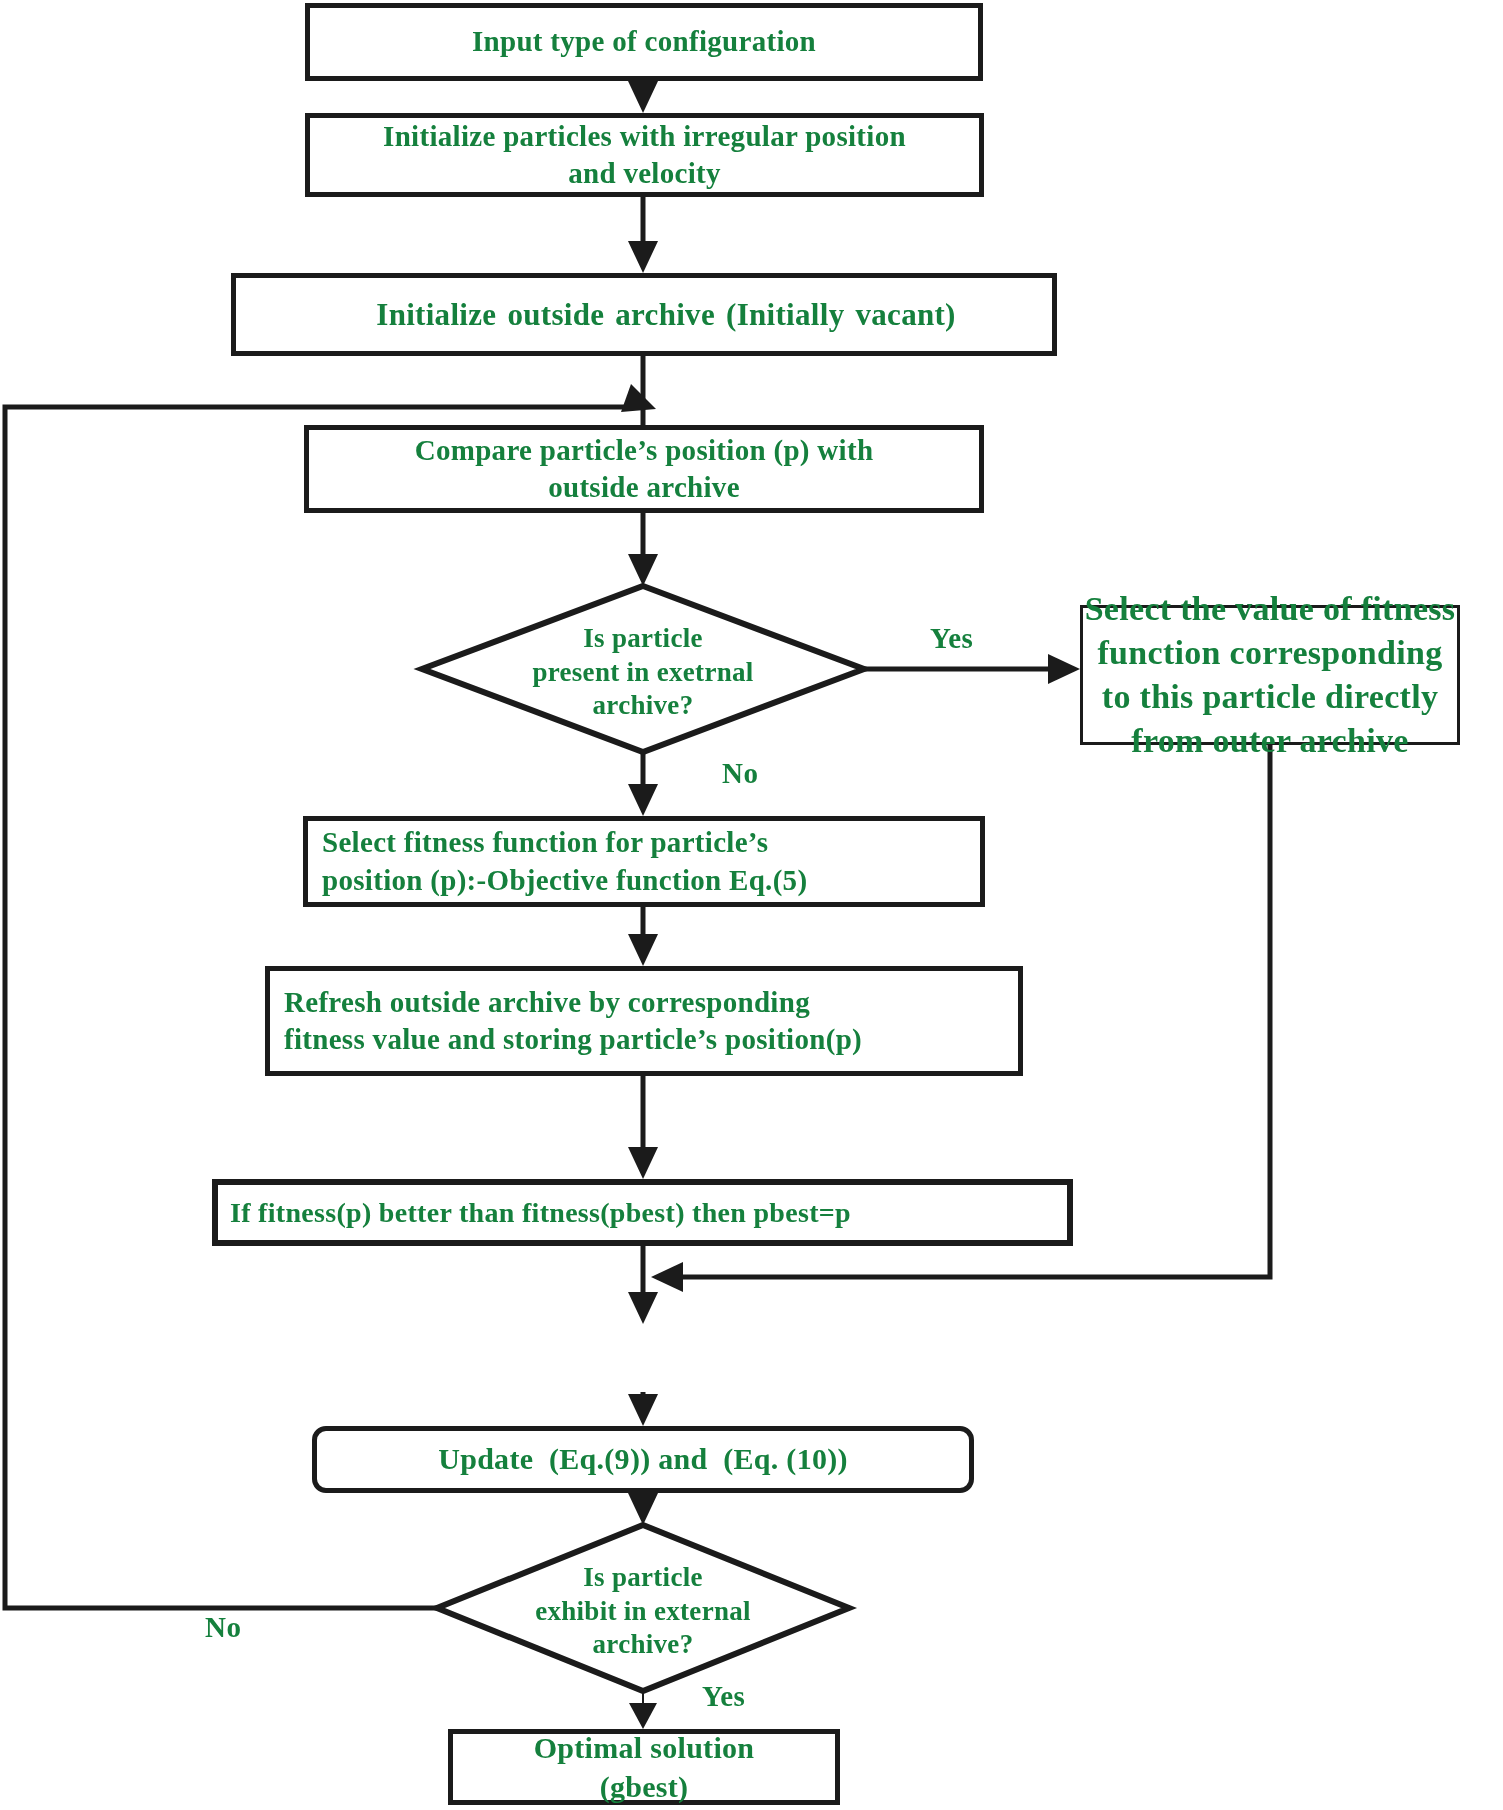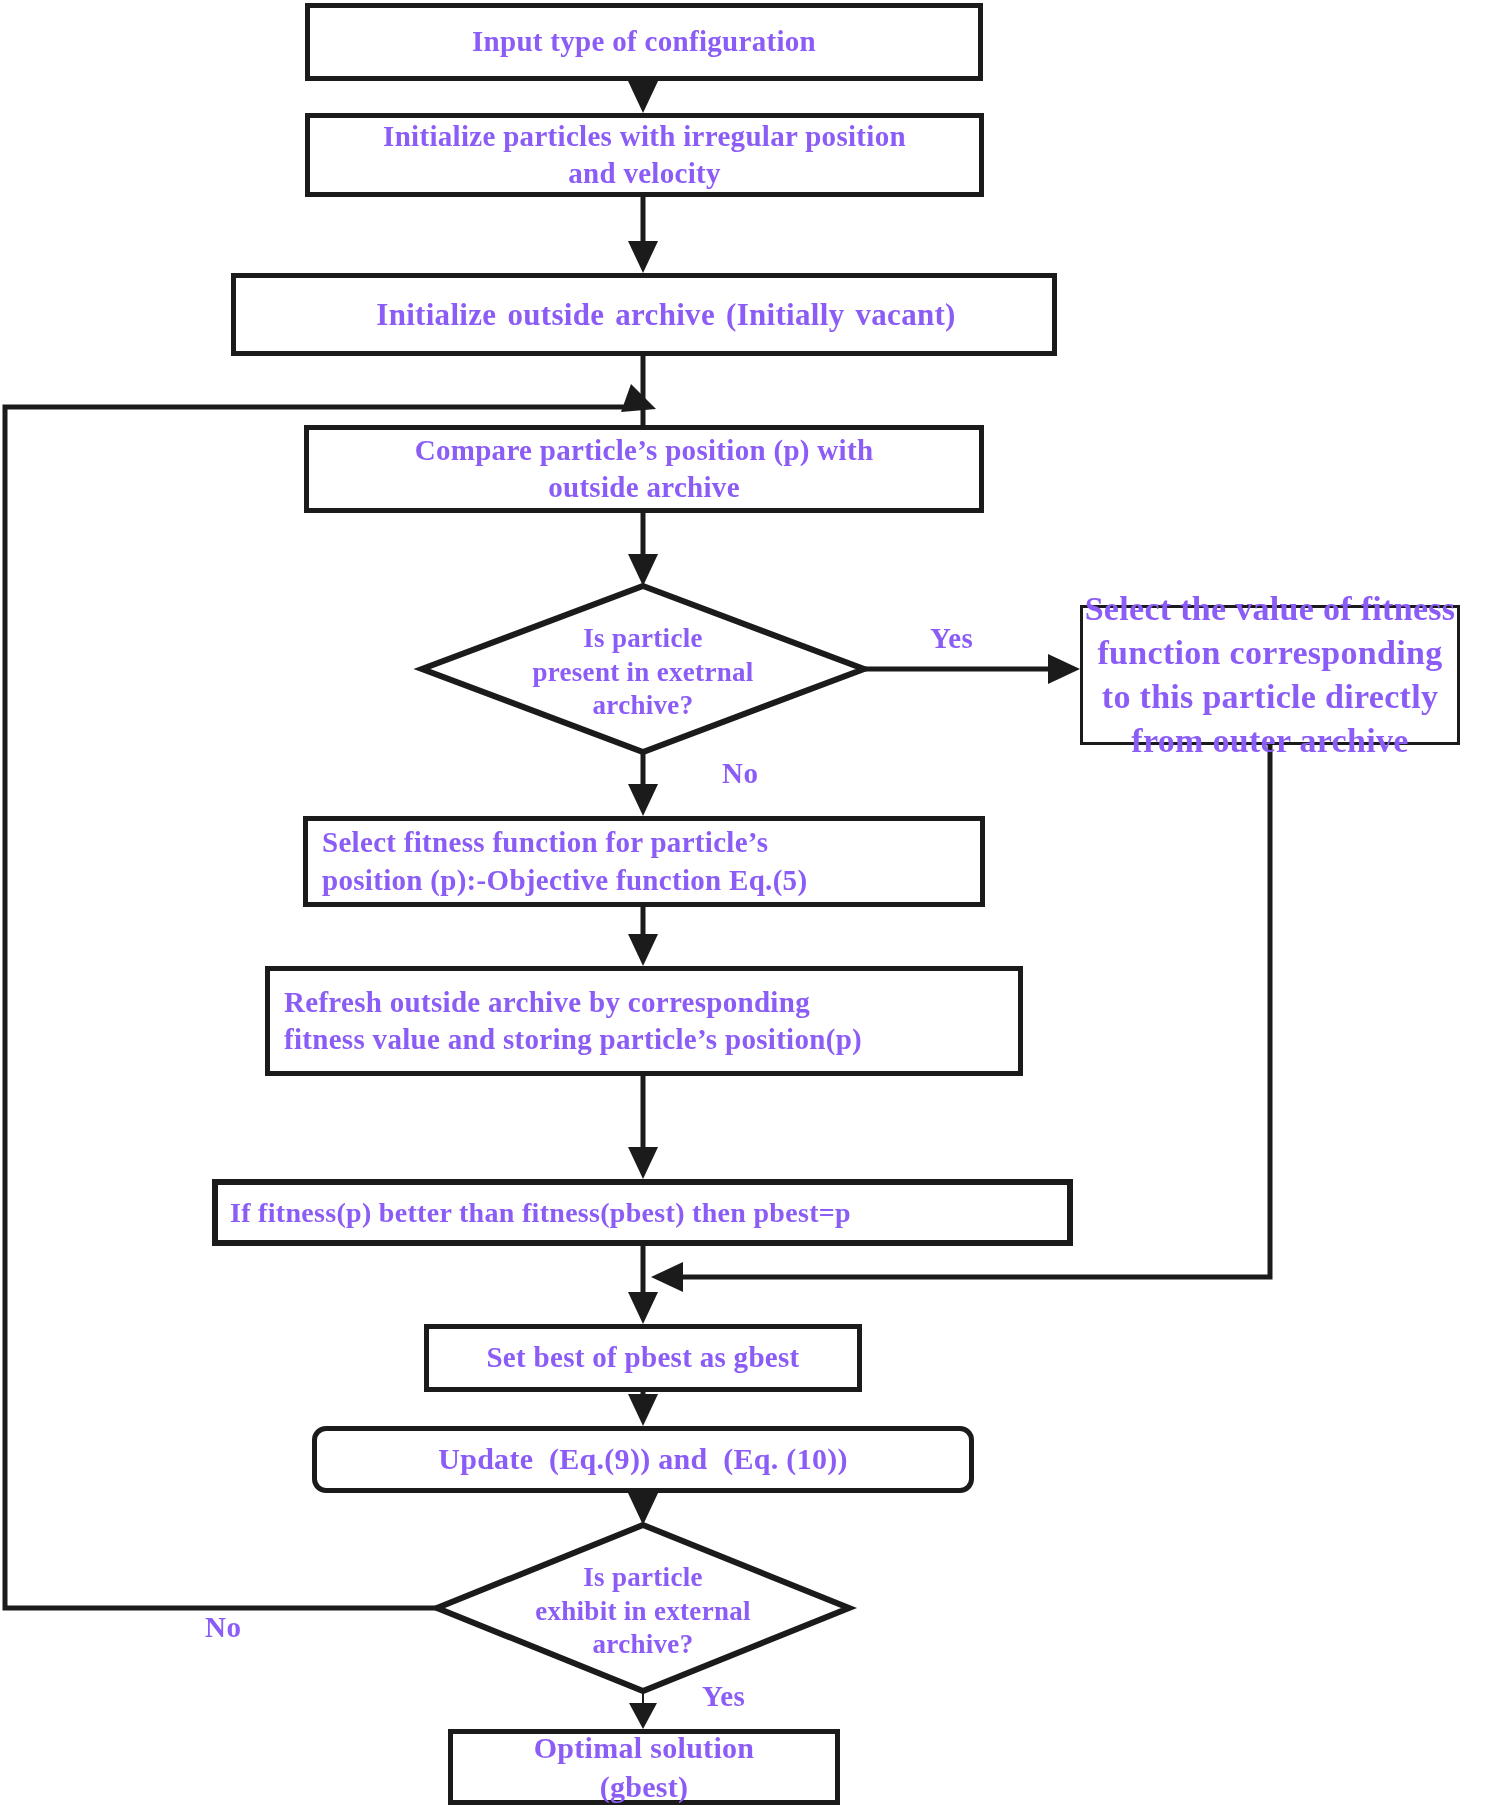--- a/index.html
+++ b/index.html
@@ -1,21 +1,21 @@
 <!DOCTYPE html>
 <html><head>
 <meta charset="utf-8">
 <style>
   html,body{margin:0;padding:0;background:#ffffff;}
   #canvas{
     position:relative;
     width:1503px;height:1810px;
     background:#ffffff;
     font-family:"Liberation Serif","DejaVu Serif",serif;
-    color:#8b5cf6;
+    color:#15803d;
     overflow:hidden;
   }
   #edges{position:absolute;left:0;top:0;z-index:1;}
   .node{
     position:absolute;
     box-sizing:border-box;
     background:#ffffff;
     border:5px solid #1b1b1b;
     display:flex;
     align-items:center;
@@ -131,23 +131,20 @@
 
   <div class="node left" id="n-refresh" style="left:265px;top:966px;width:758px;height:110px;">
     <span class="txt">Refresh outside archive by corresponding
 fitness value and storing particle’s position(p)</span>
   </div>
 
   <div class="node left" id="n-if-fitness" style="left:212px;top:1179px;width:861px;height:67px;">
     <span class="txt">If fitness(p) better than fitness(pbest) then pbest=p</span>
   </div>
 
-  <div class="node" id="n-set-best" style="left:424px;top:1324px;width:438px;height:68px;">
-    <span class="txt">Set best of pbest as gbest</span>
-  </div>
 
   <div class="node" id="n-update" style="left:312px;top:1426px;width:662px;height:67px;border-radius:14px;">
     <span class="txt">Update  (Eq.(9)) and  (Eq. (10))</span>
   </div>
 
   <div class="dtext" style="left:478px;top:1543px;width:330px;height:130px;">
     <span class="txt">Is particle
 exhibit in external
 archive?</span>
   </div>

